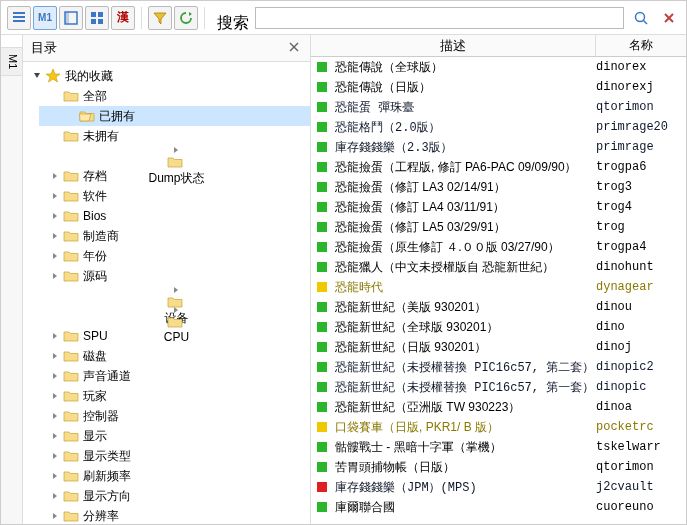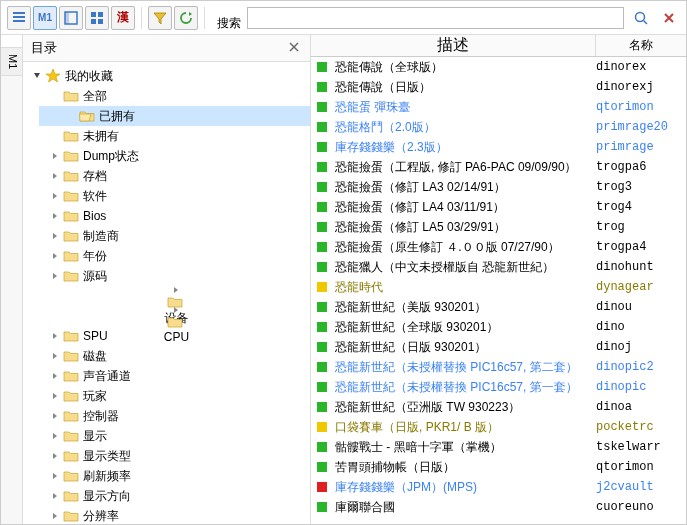--- a/index.html
+++ b/index.html
@@ -3,49 +3,49 @@
 <meta charset="utf-8">
 <style>
   * { box-sizing: border-box; margin: 0; padding: 0; }
   body { font-family: "Microsoft YaHei", Arial, sans-serif; font-size: 12px; background: #fff; color: #000; }
   .app { width: 687px; height: 525px; display: flex; flex-direction: column; border: 1px solid #ccc; overflow: hidden; }
   .toolbar { display: flex; align-items: center; padding: 4px 6px; border-bottom: 1px solid #ddd; gap: 2px; height: 34px; }
   .tbtn { width: 24px; height: 24px; border: 1px solid #bbb; background: #f4f4f4; display: flex; align-items: center; justify-content: center; cursor: pointer; border-radius: 2px; }
   .tbtn.active { background: #e0ecf9; border-color: #6fa7dc; }
   .tbtn svg { width: 16px; height: 16px; }
   .tsep { width: 1px; height: 22px; background: #ddd; margin: 0 4px; }
-  .search-label { font-size: 12px; margin: 12px 4px 0 6px; }
+  .search-label { font-size: 16px; margin: 12px 4px 0 6px; }
   .search-input { flex: 1; height: 22px; border: 1px solid #bbb; padding: 2px 4px; font-size: 12px; }
   .search-btn { width: 22px; height: 22px; display: flex; align-items: center; justify-content: center; cursor: pointer; margin-left: 4px; }
   .main { flex: 1; display: flex; overflow: hidden; }
   .sidetabs { width: 22px; background: #f7f7f7; border-right: 1px solid #ddd; display: flex; flex-direction: column; }
   .sidetab { writing-mode: vertical-rl; text-orientation: mixed; font-size: 11px; padding: 6px 3px; border-bottom: 1px solid #ddd; cursor: pointer; background: #fff; }
   .treepanel { width: 288px; border-right: 1px solid #ddd; display: flex; flex-direction: column; }
   .tree-header { display: flex; align-items: center; justify-content: space-between; padding: 4px 8px; border-bottom: 1px solid #ddd; background: #fafafa; font-size: 13px; }
   .tree-close { width: 14px; height: 14px; cursor: pointer; }
   .tree { flex: 1; overflow-y: auto; padding: 4px 0; }
   .tree-node { display: flex; align-items: center; height: 20px; cursor: pointer; padding-right: 6px; }
   .tree-node.selected { background: #cde6ff; margin-left: 16px; }
   .expander { width: 12px; height: 12px; margin-right: 2px; display: flex; align-items: center; justify-content: center; }
   .expander svg { width: 8px; height: 8px; }
   .node-icon { width: 16px; height: 16px; margin-right: 4px; display: flex; align-items: center; justify-content: center; }
   .listpanel { flex: 1; display: flex; flex-direction: column; overflow: hidden; }
   .list-header { display: flex; border-bottom: 1px solid #ccc; background: #fafafa; height: 22px; }
-  .col-desc { flex: 1; text-align: center; font-size: 16px; display: flex; align-items: center; justify-content: center; border-right: 1px solid #ddd; font-family: Liberation Serif, serif; }
+  .col-desc { flex: 1; text-align: center; font-size: 13px; display: flex; align-items: center; justify-content: center; border-right: 1px solid #ddd; font-family: Liberation Serif, serif; }
   .col-name { width: 90px; text-align: center; font-size: 12px; display: flex; align-items: center; justify-content: center; }
   .list-body { flex: 1; overflow-y: auto; }
   .list-row { display: flex; align-items: center; height: 20px; padding-left: 6px; cursor: pointer; }
   .sq { width: 10px; height: 10px; margin-right: 8px; flex-shrink: 0; }
   .sq.green { background: #2bb52b; }
   .sq.yellow { background: #f0c800; }
   .sq.red { background: #e02020; }
   .row-desc { flex: 1; font-size: 12px; white-space: nowrap; overflow: hidden; text-overflow: ellipsis; }
   .row-name { width: 90px; font-size: 12px; font-family: "Courier New", monospace; white-space: nowrap; overflow: hidden; }
   .c-black { color: #000; }
-  .c-red { color: #3b82f6; }
+  .c-red { color: #0f172a; font-family: Liberation Mono, monospace; }
   .c-olive { color: #8a7a00; }
   .listpanel .list-body::-webkit-scrollbar { width: 16px; }
   .listpanel .list-body::-webkit-scrollbar-thumb { background: #c7c7c7; border: 1px solid #aaa; }
   .listpanel .list-body::-webkit-scrollbar-track { background: #f0f0f0; }
 </style>
 </head>
 <body>
 
 <div class="app">
 
@@ -157,21 +157,21 @@
           </div>
           <div class="tree-node" style="padding-left: 26px;">
             <span class="expander"></span>
             <span class="node-icon">
               <svg viewBox="0 0 16 16">
                 <path d="M1 4 h5 l1.5 1.5 H15 V13 H1 Z" fill="#f7dc8c" stroke="#c8a030" stroke-width="0.7"></path>
               </svg>
             </span>
             <span>未拥有</span>
           </div>
-          <div class="tree-node" style="padding-left: 26px;">
+          <div class="tree-node" style="padding-left: 26px; flex-direction: column;">
             <span class="expander">
               <svg viewBox="0 0 8 8">
                 <polygon points="2,1 6,4 2,7" fill="#888"></polygon>
               </svg>
             </span>
             <span class="node-icon">
               <svg viewBox="0 0 16 16">
                 <path d="M1 4 h5 l1.5 1.5 H15 V13 H1 Z" fill="#f7dc8c" stroke="#c8a030" stroke-width="0.7"></path>
               </svg>
             </span>
@@ -460,21 +460,21 @@
             <span class="row-desc c-black">恐龍撿蛋（修訂 LA4 03/11/91）</span>
             <span class="row-name c-black">trog4</span>
           </div>
           <div class="list-row">
             <span class="sq green"></span>
             <span class="row-desc c-black">恐龍撿蛋（修訂 LA5 03/29/91）</span>
             <span class="row-name c-black">trog</span>
           </div>
           <div class="list-row">
             <span class="sq green"></span>
-            <span class="row-desc c-black">恐龍撿蛋（原生修訂 ４.００版 07/27/90）</span>
+            <span class="row-desc c-black">恐龍撿蛋（原生修訂 ４.００版 03/27/90）</span>
             <span class="row-name c-black">trogpa4</span>
           </div>
           <div class="list-row">
             <span class="sq green"></span>
             <span class="row-desc c-black">恐龍獵人（中文未授權版自 恐龍新世紀）</span>
             <span class="row-name c-black">dinohunt</span>
           </div>
           <div class="list-row">
             <span class="sq yellow"></span>
             <span class="row-desc c-olive">恐龍時代</span>

